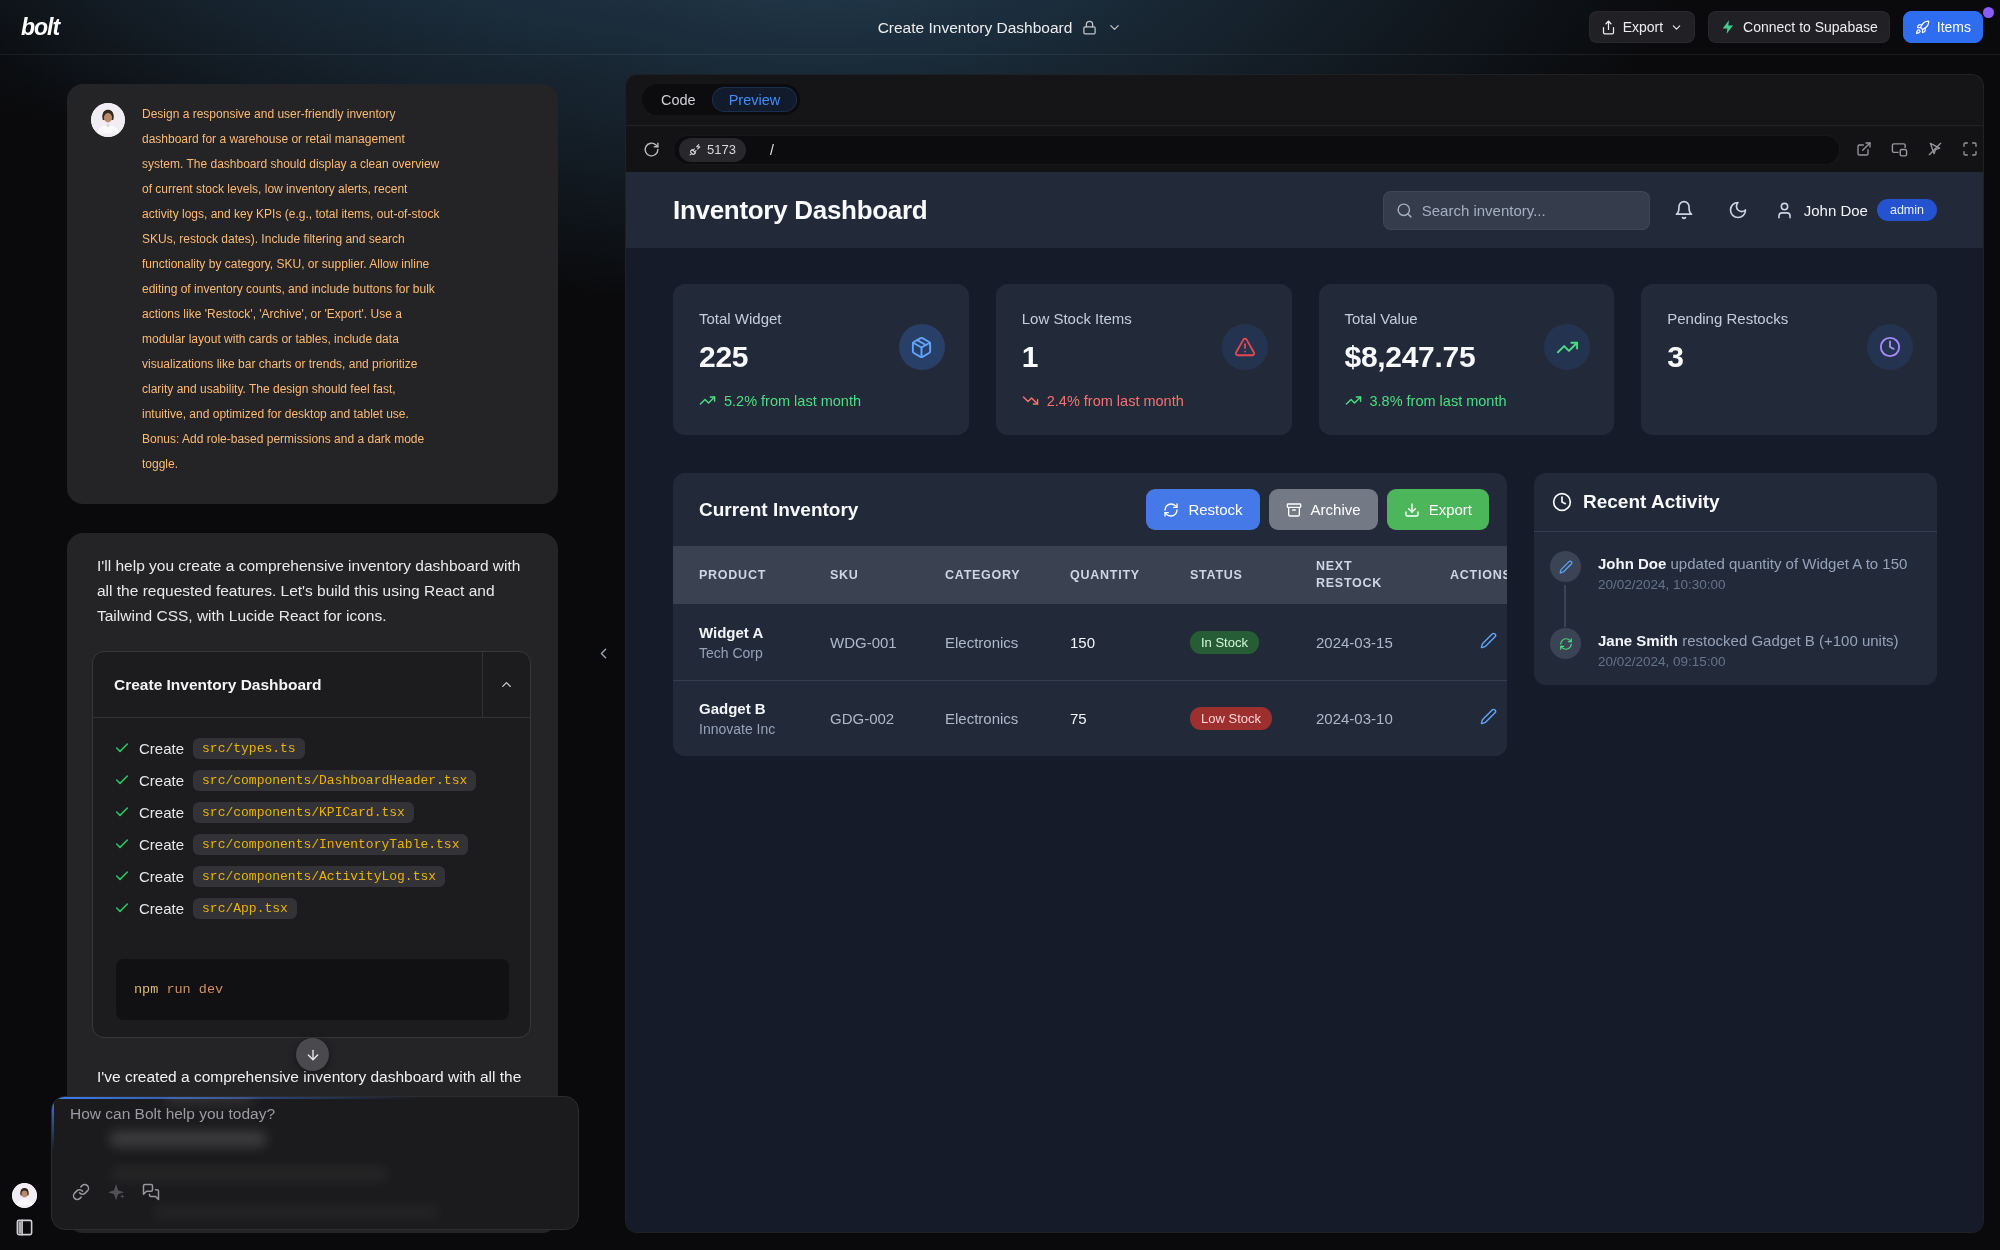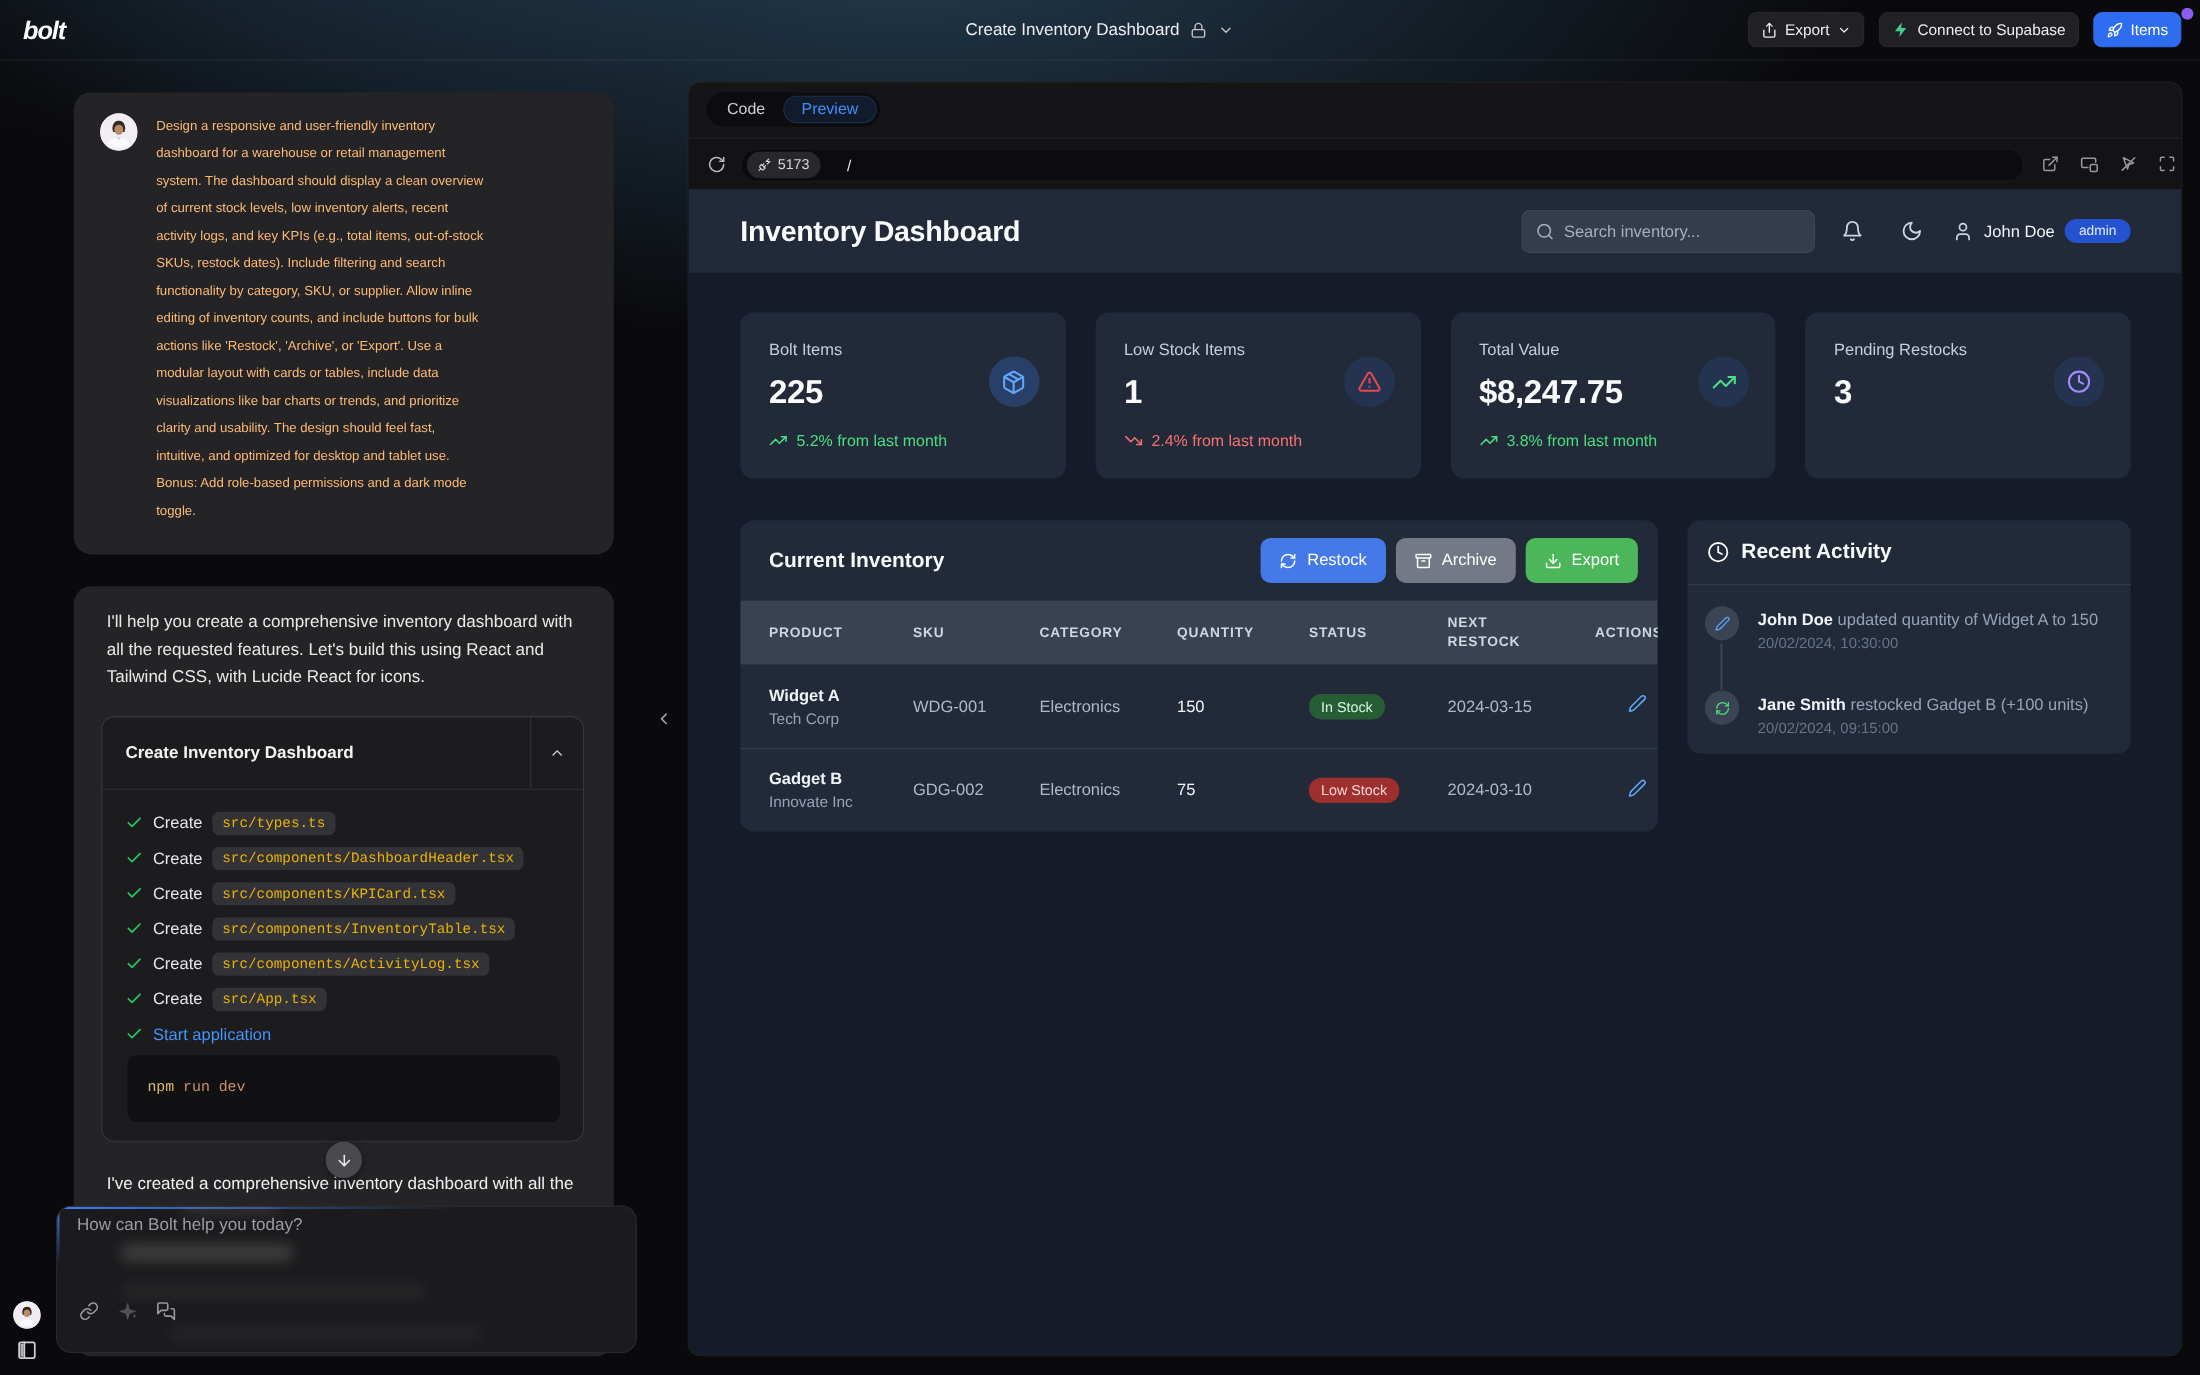--- a/index.html
+++ b/index.html
@@ -284,28 +284,20 @@
           </div>
           <div class="action-row">
             <span>
                 <svg width="16" height="16" viewBox="0 0 24 24" fill="none" stroke="#27c35f" stroke-width="2.4" stroke-linecap="round" stroke-linejoin="round">
                   <path d="M20 6 9 17l-5-5"></path>
                 </svg>
               </span>
             <span class="action-verb">Create</span>
             <span class="action-chip">src/App.tsx</span>
           </div>
-          <div class="action-row">
-            <span>
-                <svg width="16" height="16" viewBox="0 0 24 24" fill="none" stroke="#27c35f" stroke-width="2.4" stroke-linecap="round" stroke-linejoin="round">
-                  <path d="M20 6 9 17l-5-5"></path>
-                </svg>
-              </span>
-            <span class="action-link">Start application</span>
-          </div>
         </div>
         <div class="terminal">
           <span class="cmd">npm</span><span class="args"> run dev</span>
         </div>
       </div>
 
       <div class="asst-followup">I've created a comprehensive inventory dashboard with all the</div>
     </div>
 
     <div class="scroll-down">
@@ -456,21 +448,21 @@
                 <circle cx="12" cy="7" r="4"></circle>
               </svg>
             </span>
           <span class="uname">John Doe</span>
           <span class="role-badge">admin</span>
         </div>
       </div>
 
       <div class="kpis">
         <div class="kpi">
-          <div class="kpi-label">Bolt Items</div>
+          <div class="kpi-label">Total Widget</div>
           <div class="kpi-value">225</div>
           <div class="kpi-iconwrap" style="background:rgba(59,130,246,0.25);">
             <svg width="23" height="23" viewBox="0 0 24 24" fill="none" stroke="#60a5fa" stroke-width="2" stroke-linecap="round" stroke-linejoin="round">
                 <path d="M11 21.73a2 2 0 0 0 2 0l7-4A2 2 0 0 0 21 16V8a2 2 0 0 0-1-1.73l-7-4a2 2 0 0 0-2 0l-7 4A2 2 0 0 0 3 8v8a2 2 0 0 0 1 1.73z"></path>
                 <path d="M12 22V12"></path>
                 <path d="m3.3 7 8.7 5 8.7-5"></path>
                 <path d="m7.5 4.27 9 5.15"></path>
               </svg>
           </div>
           <div class="kpi-trend trend-up">

